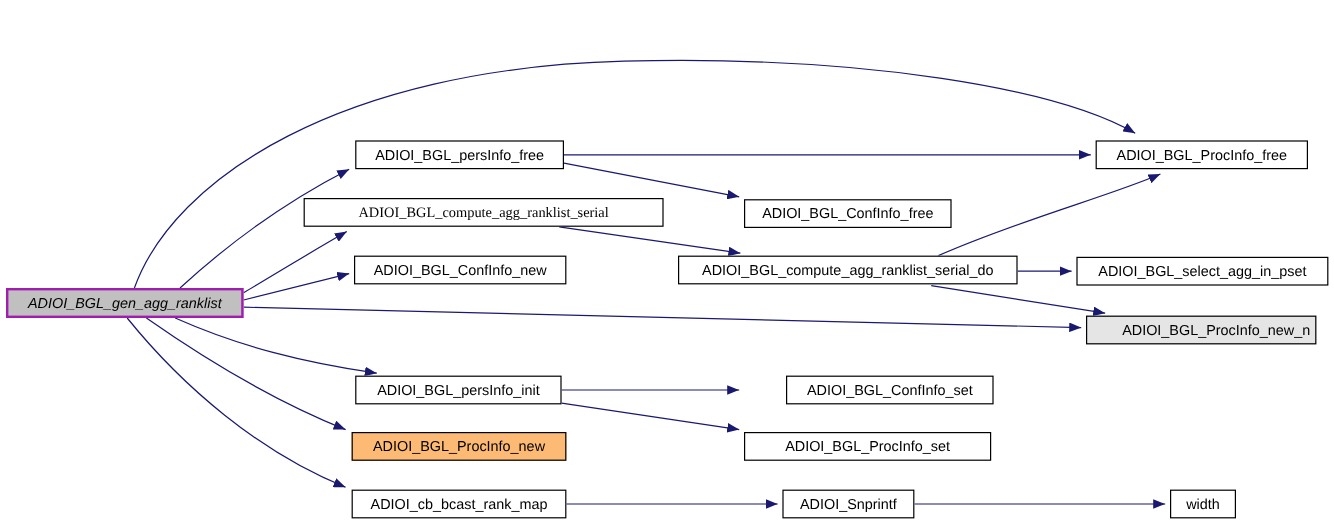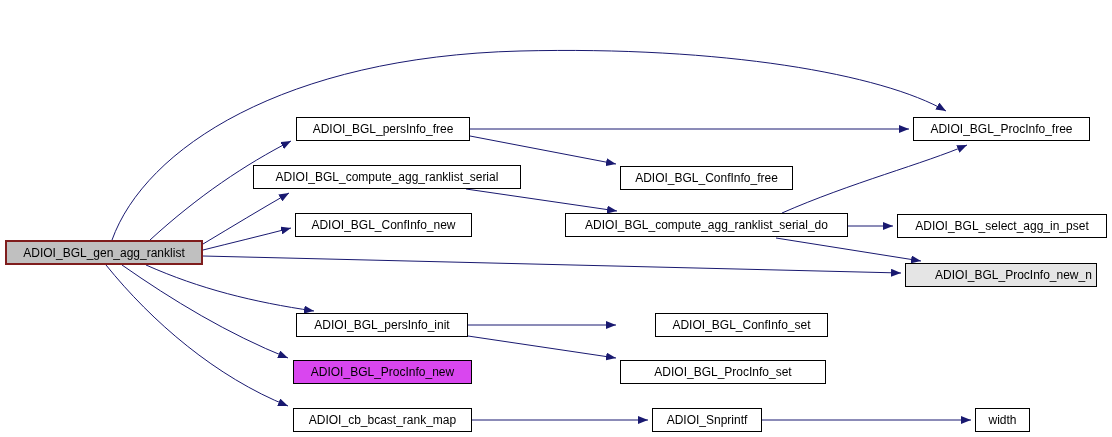--- a/index.html
+++ b/index.html
@@ -18,22 +18,23 @@
     border:1px solid #000000;
     background:#ffffff;
     color:#000000;
     font-size:12px;
     display:flex;align-items:center;justify-content:center;
     white-space:nowrap;
     cursor:pointer;
   }
   .node.highlighted{
     background:#c0c0c0;
-    border:2px solid #7f1d1d;
+    border:2px solid #a21caf;
     cursor:default;
+    font-style:italic;
   }
 </style>
 </head>
 <body>
 
 <div class="canvas">
   <svg class="edges" id="edges-svg" width="1112" height="437" viewBox="0 0 1112 437" xmlns="http://www.w3.org/2000/svg">
     <defs>
       <marker id="arrow" viewBox="0 0 10 8" refX="10" refY="4" markerWidth="10" markerHeight="8" markerUnits="userSpaceOnUse" orient="auto">
         <path d="M0,0 L10,4 L0,8 z" fill="#191970"></path>
@@ -56,24 +57,24 @@
         <path d="M 776 238 L 921 261" class="edge" stroke="#191970" marker-end="url(#arrow)"></path>
         <path d="M 468 325 L 616 325" class="edge" stroke="#191970" marker-end="url(#arrow)"></path>
         <path d="M 468 336 L 616 358" class="edge" stroke="#191970" marker-end="url(#arrow)"></path>
         <path d="M 472 420 L 648 420" class="edge" stroke="#191970" marker-end="url(#arrow)"></path>
         <path d="M 762 420 L 971 420" class="edge" stroke="#191970" marker-end="url(#arrow)"></path>
       </g>
   </svg>
   <div id="node-layer">
       <div class="node highlighted" style="left: 5px; top: 240px; width: 198px; height: 25px; background: rgb(192, 192, 192);">ADIOI_BGL_gen_agg_ranklist</div>
       <div class="node" style="left: 296px; top: 117px; width: 174px; height: 24px; background: rgb(255, 255, 255);">ADIOI_BGL_persInfo_free</div>
-      <div class="node" style="left: 253px; top: 165px; width: 268px; height: 24px; background: rgb(255, 255, 255);">ADIOI_BGL_compute_agg_ranklist_serial</div>
+      <div class="node" style="left: 253px; top: 165px; width: 300px; height: 24px; background: rgb(255, 255, 255); font-family: Liberation Serif, serif;">ADIOI_BGL_compute_agg_ranklist_serial</div>
       <div class="node" style="left: 295px; top: 213px; width: 177px; height: 24px; background: rgb(255, 255, 255);">ADIOI_BGL_ConfInfo_new</div>
       <div class="node" style="left: 296px; top: 313px; width: 172px; height: 24px; background: rgb(255, 255, 255);">ADIOI_BGL_persInfo_init</div>
-      <div class="node" style="left: 293px; top: 360px; width: 179px; height: 24px; background: #d946ef;">ADIOI_BGL_ProcInfo_new</div>
+      <div class="node" style="left: 293px; top: 360px; width: 179px; height: 24px; background: #fdba74;">ADIOI_BGL_ProcInfo_new</div>
       <div class="node" style="left: 293px; top: 408px; width: 179px; height: 24px; background: rgb(255, 255, 255);">ADIOI_cb_bcast_rank_map</div>
       <div class="node" style="left: 620px; top: 166px; width: 173px; height: 24px; background: rgb(255, 255, 255);">ADIOI_BGL_ConfInfo_free</div>
       <div class="node" style="left: 565px; top: 213px; width: 283px; height: 24px; background: rgb(255, 255, 255);">ADIOI_BGL_compute_agg_ranklist_serial_do</div>
       <div class="node" style="left: 620px; top: 313px; width: 173px; height: 24px; background: rgb(255, 255, 255); margin-left: 35px;">ADIOI_BGL_ConfInfo_set</div>
       <div class="node" style="left: 620px; top: 360px; width: 206px; height: 24px; background: rgb(255, 255, 255);">ADIOI_BGL_ProcInfo_set</div>
       <div class="node" style="left: 652px; top: 408px; width: 110px; height: 24px; background: rgb(255, 255, 255);">ADIOI_Snprintf</div>
       <div class="node" style="left: 913px; top: 117px; width: 177px; height: 24px; background: rgb(255, 255, 255);">ADIOI_BGL_ProcInfo_free</div>
       <div class="node" style="left: 897px; top: 214px; width: 210px; height: 24px; background: rgb(255, 255, 255);">ADIOI_BGL_select_agg_in_pset</div>
       <div class="node" style="left: 905px; top: 263px; width: 192px; height: 24px; background: #e5e5e5; padding-left: 25px;">ADIOI_BGL_ProcInfo_new_n</div>
       <div class="node" style="left: 975px; top: 408px; width: 55px; height: 24px; background: rgb(255, 255, 255);">width</div>

